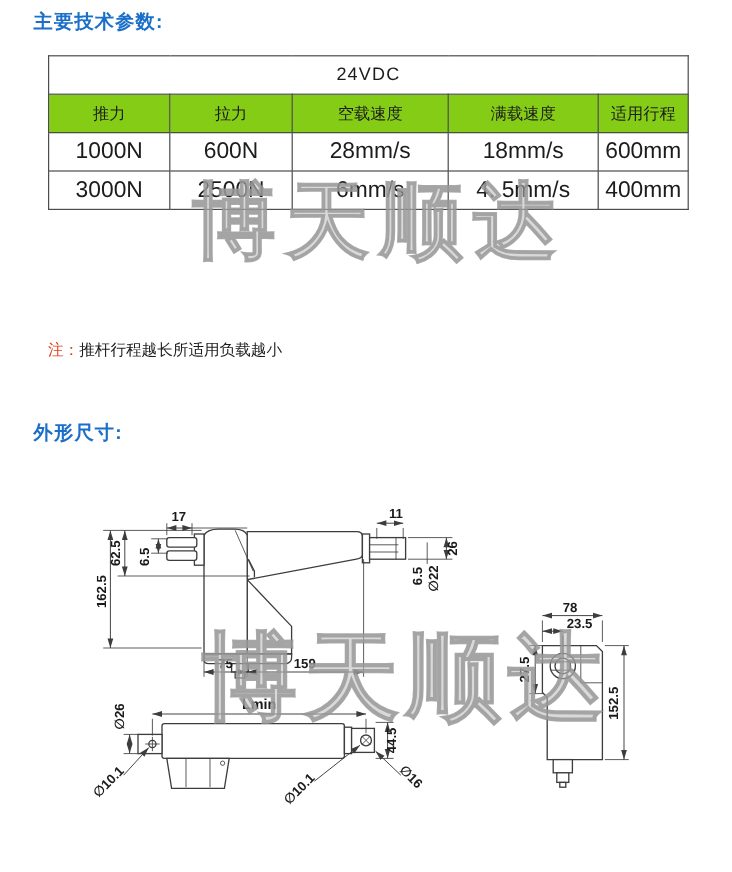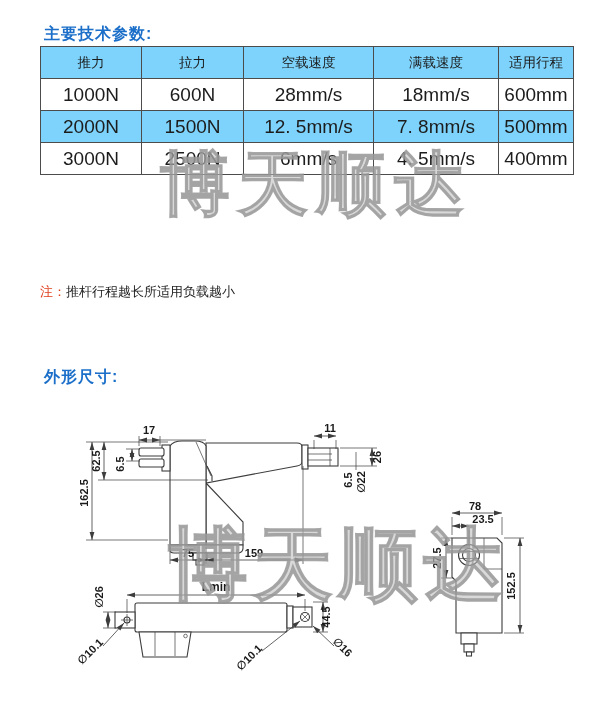--- a/index.html
+++ b/index.html
@@ -2,34 +2,34 @@
 <html><head>
 <meta charset="utf-8">
 <style>
   html,body{margin:0;padding:0;}
   body{
     width:610px;height:727px;position:relative;background:#ffffff;
     font-family:"Liberation Sans","DejaVu Sans",sans-serif;color:#222;
     overflow:hidden;
   }
   .sec-title{
-    position:absolute;left:28px;margin:16px;
+    position:absolute;left:28px;margin:0;
     font-size:16px;font-weight:bold;color:#1b6fc9;letter-spacing:1px;
   }
   #title1{top:8px;}
   #title2{top:351px;}
   .tbl-wrap{position:absolute;left:40px;top:46px;width:533px;z-index:1;}
   table{border-collapse:collapse;table-layout:fixed;width:533px;}
   td,th{
     border:1px solid #4c4c4c;height:31px;text-align:center;vertical-align:middle;
     font-size:19px;font-weight:normal;color:#1c1c1c;padding:0;
   }
   th{font-size:13.5px;}
   .vrow td{font-size:15px;letter-spacing:1px;}
-  .alt{background:#7dd3fc;}
+  .alt{background:#84cc16;}
   .note{
     position:absolute;left:40px;top:283px;width:533px;
     font-size:13px;color:#1c1c1c;z-index:1;
   }
   .note .red{color:#e0401c;}
   .wm{
     position:absolute;z-index:3;pointer-events:none;white-space:nowrap;
     font-family:"Liberation Serif","DejaVu Serif",serif;font-weight:bold;
     color:rgba(185,185,185,0.55);-webkit-text-stroke:1px rgba(145,145,145,0.75);
   }
@@ -51,40 +51,36 @@
 <div class="tbl-wrap">
   <table>
     <colgroup>
         <col style="width:101px">
         <col style="width:102px">
         <col style="width:130px">
         <col style="width:125px">
         <col style="width:75px">
       </colgroup>
     <tbody>
+        <tr class="vrow">
+      <td colspan="5">24VDC</td>
+    </tr>
     <tr class="alt">
       <th>推力</th>
       <th>拉力</th>
       <th>空载速度</th>
       <th>满载速度</th>
       <th>适用行程</th>
     </tr>
     <tr>
       <td>1000N</td>
       <td>600N</td>
       <td>28mm/s</td>
       <td>18mm/s</td>
       <td>600mm</td>
-    </tr>
-    <tr class="alt">
-      <td>2000N</td>
-      <td>1500N</td>
-      <td>12. 5mm/s</td>
-      <td>7. 8mm/s</td>
-      <td>500mm</td>
     </tr>
     <tr>
       <td>3000N</td>
       <td>2500N</td>
       <td>6mm/s</td>
       <td>4. 5mm/s</td>
       <td>400mm</td>
     </tr>
   </tbody>
     </table>

